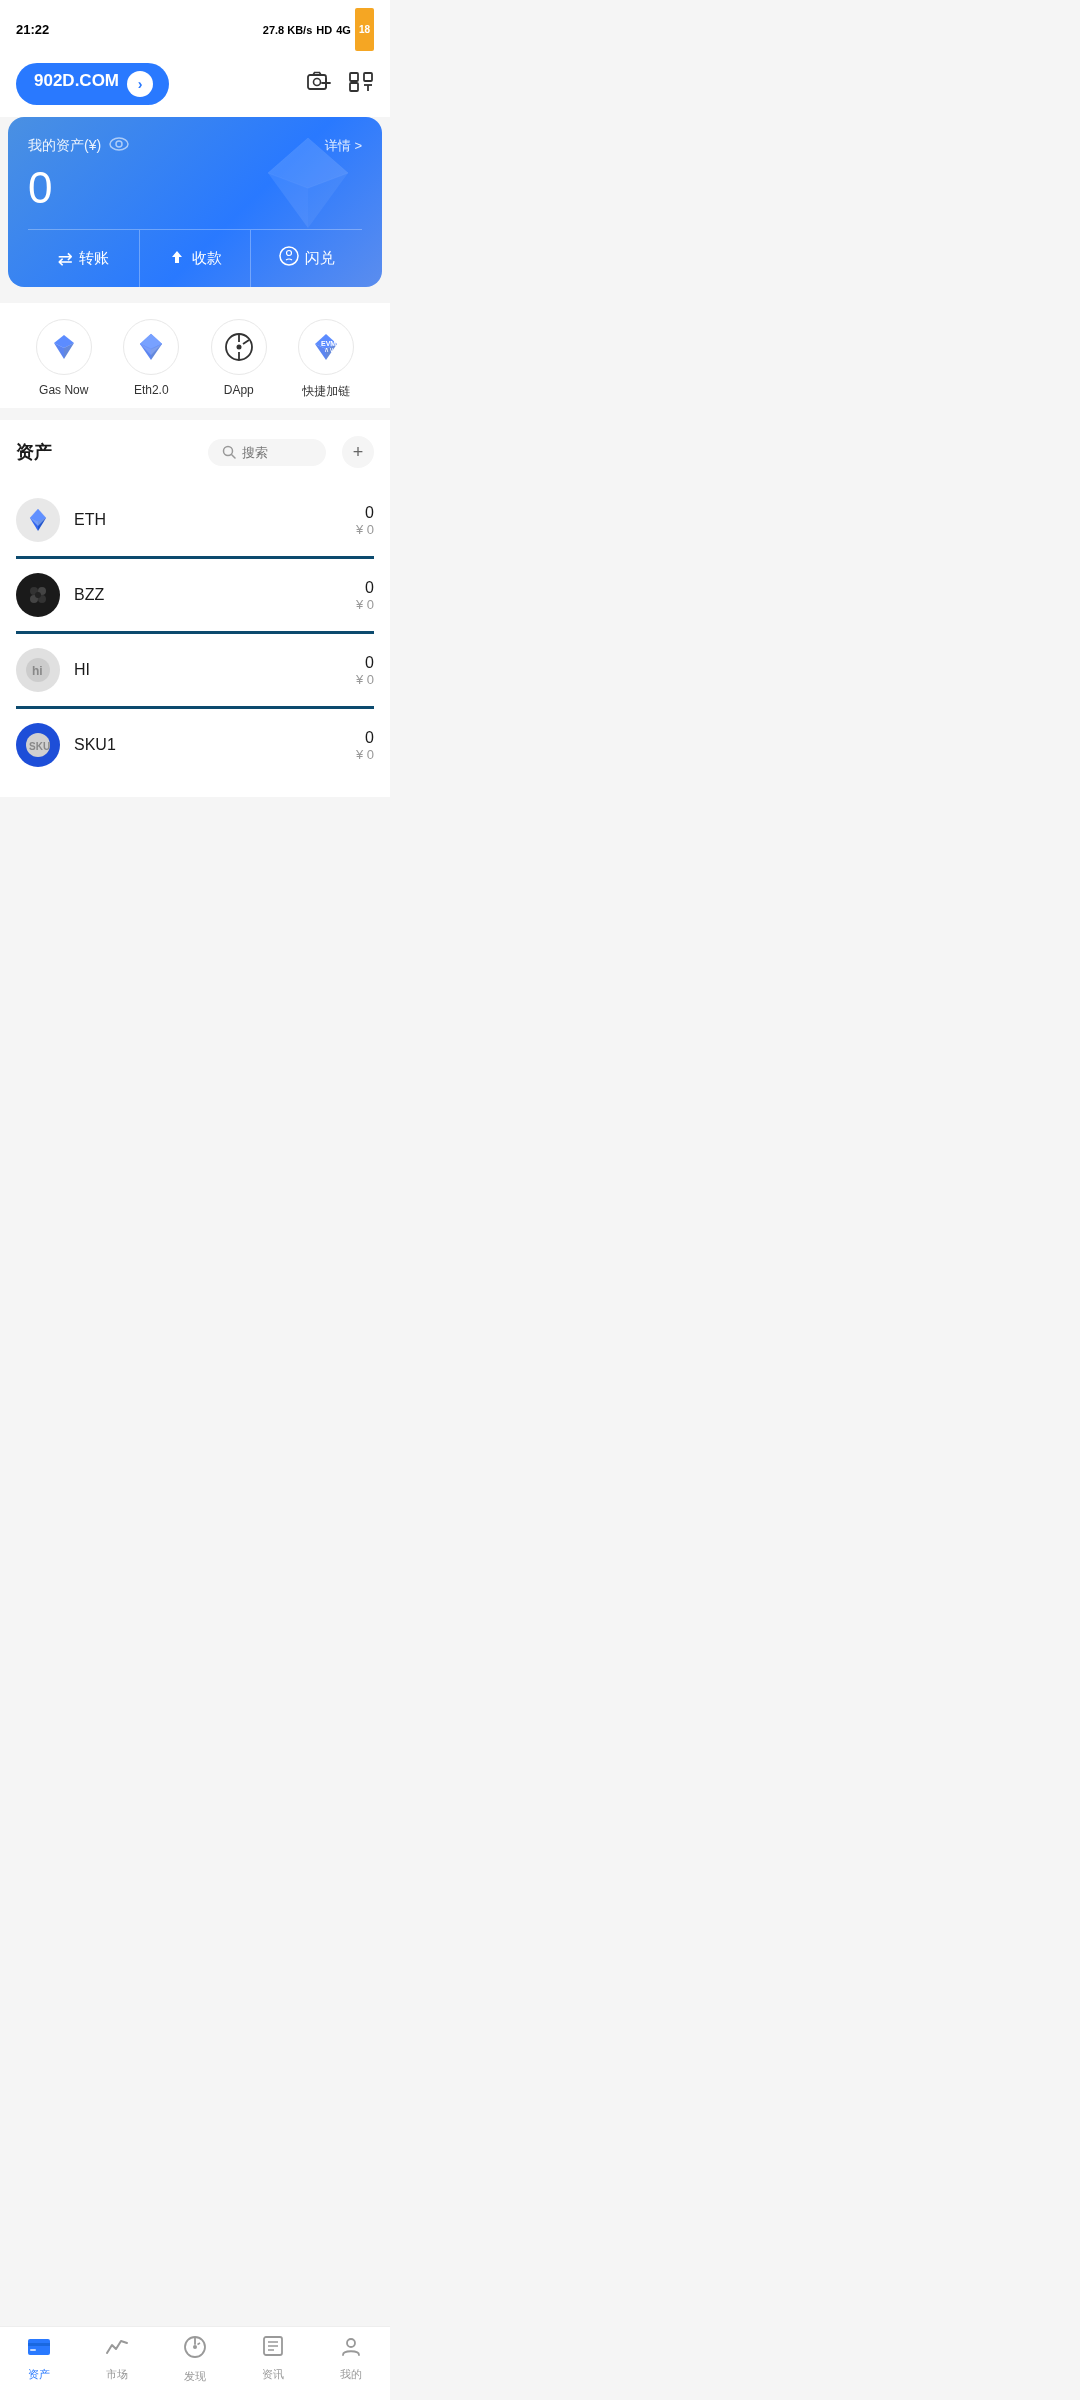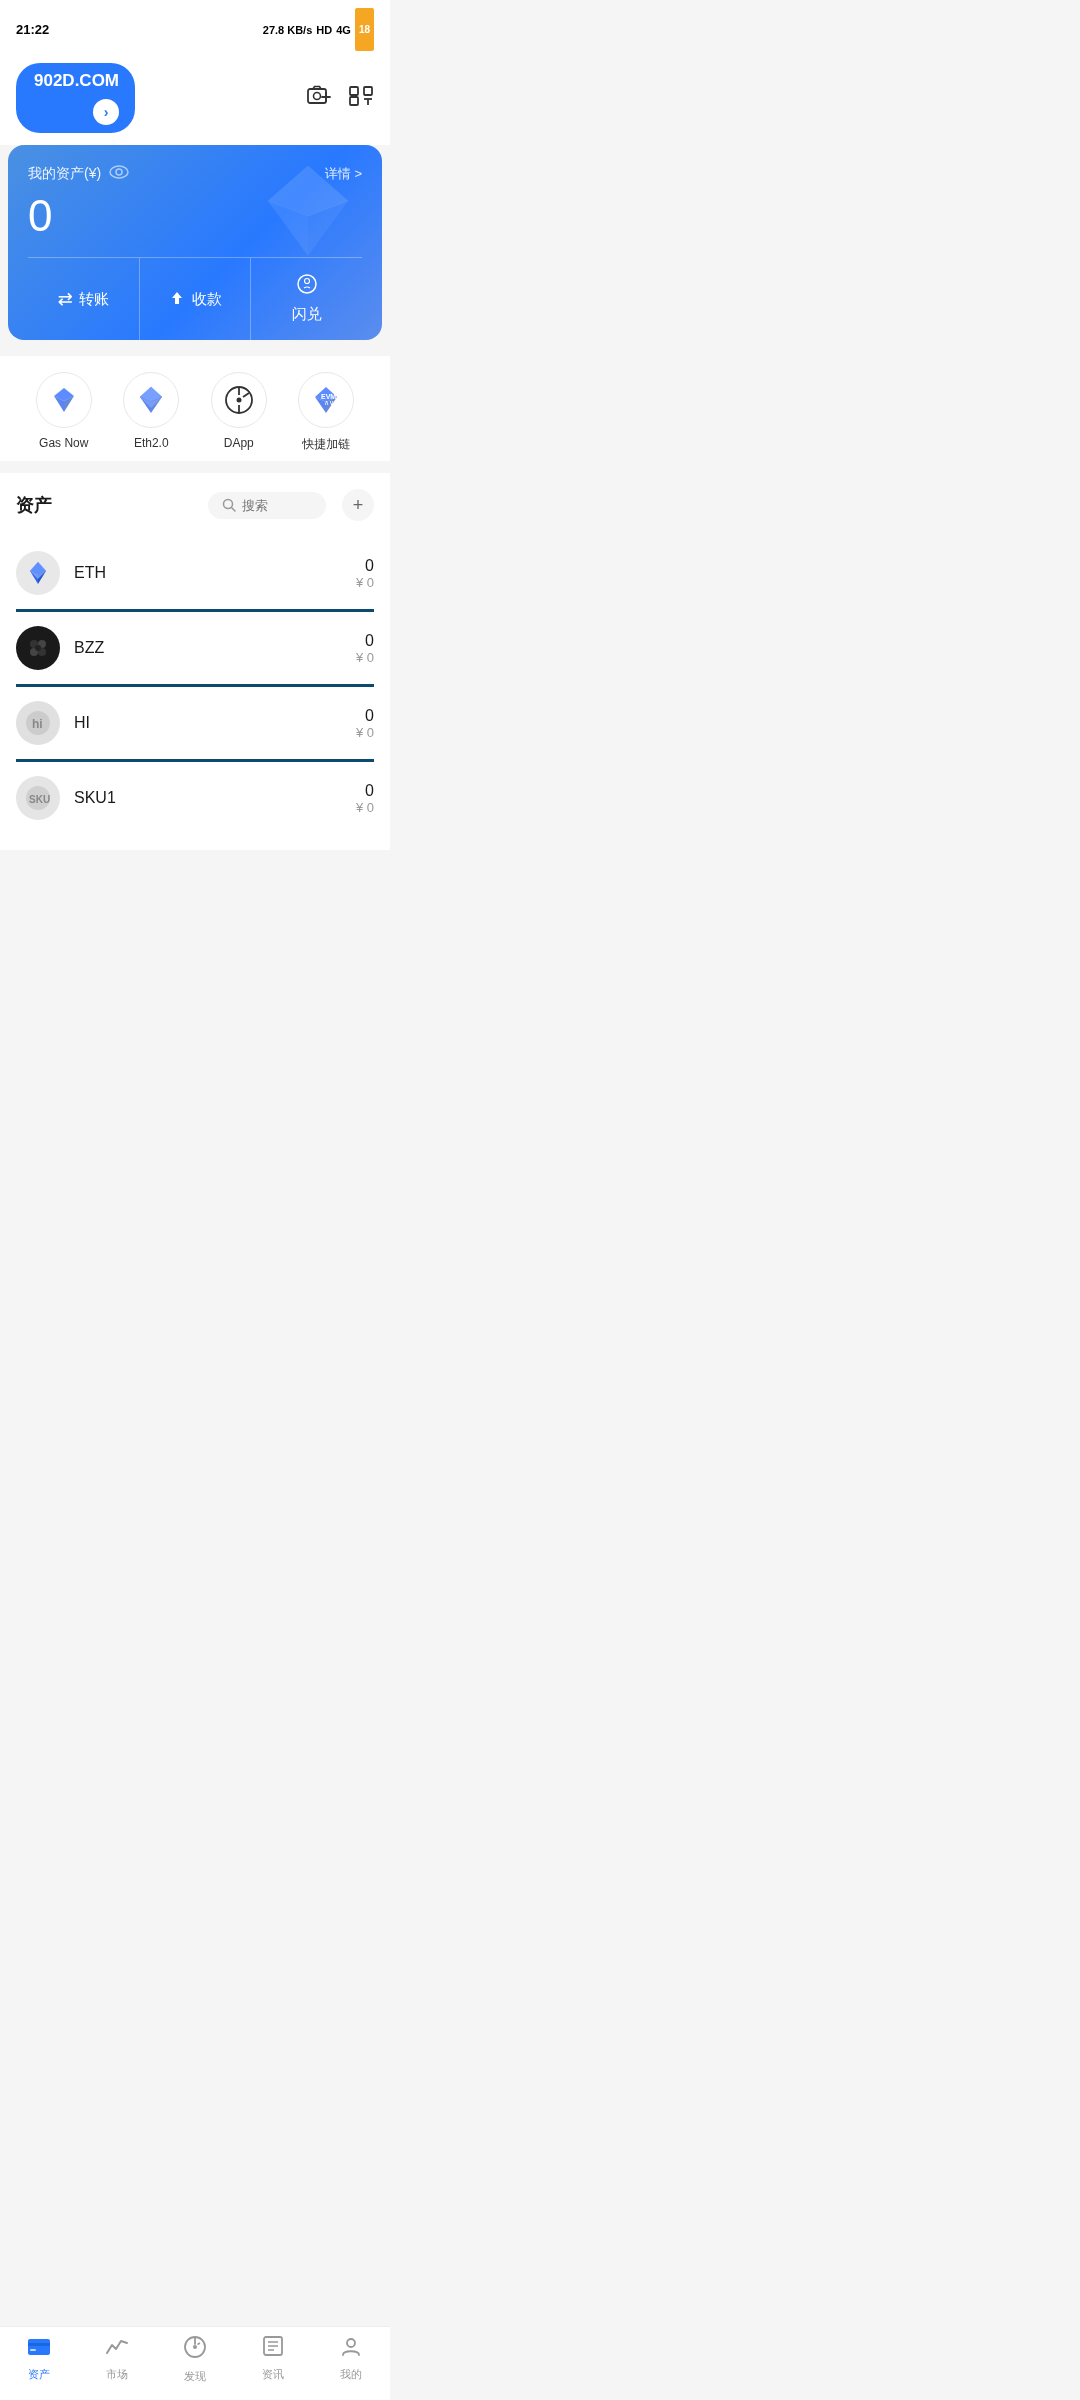--- a/index.html
+++ b/index.html
@@ -40,30 +40,29 @@
     
     .header {
       display: flex;
       justify-content: space-between;
       align-items: center;
       padding: 8px 16px 12px;
       background: #fff;
     }
     .brand-btn {
       display: flex;
-      align-items: flex-end;
+      align-items: flex-start;
       background: #2979ff;
       color: #fff;
       border-radius: 24px;
       padding: 8px 16px 8px 18px;
       font-size: 17px;
       font-weight: 700;
       gap: 8px;
       cursor: pointer;
-      flex-direction: column;
     }
     .brand-btn .arrow-circle {
       width: 26px;
       height: 26px;
       background: #fff;
       border-radius: 50%;
       display: flex;
       align-items: center;
       justify-content: center;
     }
@@ -145,21 +144,20 @@
       justify-content: center;
       gap: 6px;
       padding: 16px 0;
       color: #fff;
       font-size: 15px;
       cursor: pointer;
       border-right: 1px solid rgba(255,255,255,0.3);
     }
     .action-btn:last-child {
       border-right: none;
-      flex-direction: column;
     }
     .action-icon {
       font-size: 18px;
     }
 
     
     .quick-access {
       display: flex;
       justify-content: space-around;
       padding: 16px 20px 8px;
@@ -514,21 +512,21 @@
         </svg>
       </div>
       <span class="token-name">HI</span>
       <div class="token-balance">
         <div class="token-amount">0</div>
         <div class="token-cny">¥ 0</div>
       </div>
     </div>
 
     <div class="token-item">
-      <div class="token-logo" style="background:#e5e5e5;">
+      <div class="token-logo" style="background:#1d4ed8;">
         <svg width="28" height="28" viewBox="0 0 28 28" fill="none">
           <circle cx="14" cy="14" r="12" fill="#d0d0d0"></circle>
           <text x="5" y="19" font-size="10" fill="#888" font-weight="bold">SKU</text>
         </svg>
       </div>
       <span class="token-name">SKU1</span>
       <div class="token-balance">
         <div class="token-amount">0</div>
         <div class="token-cny">¥ 0</div>
       </div>

